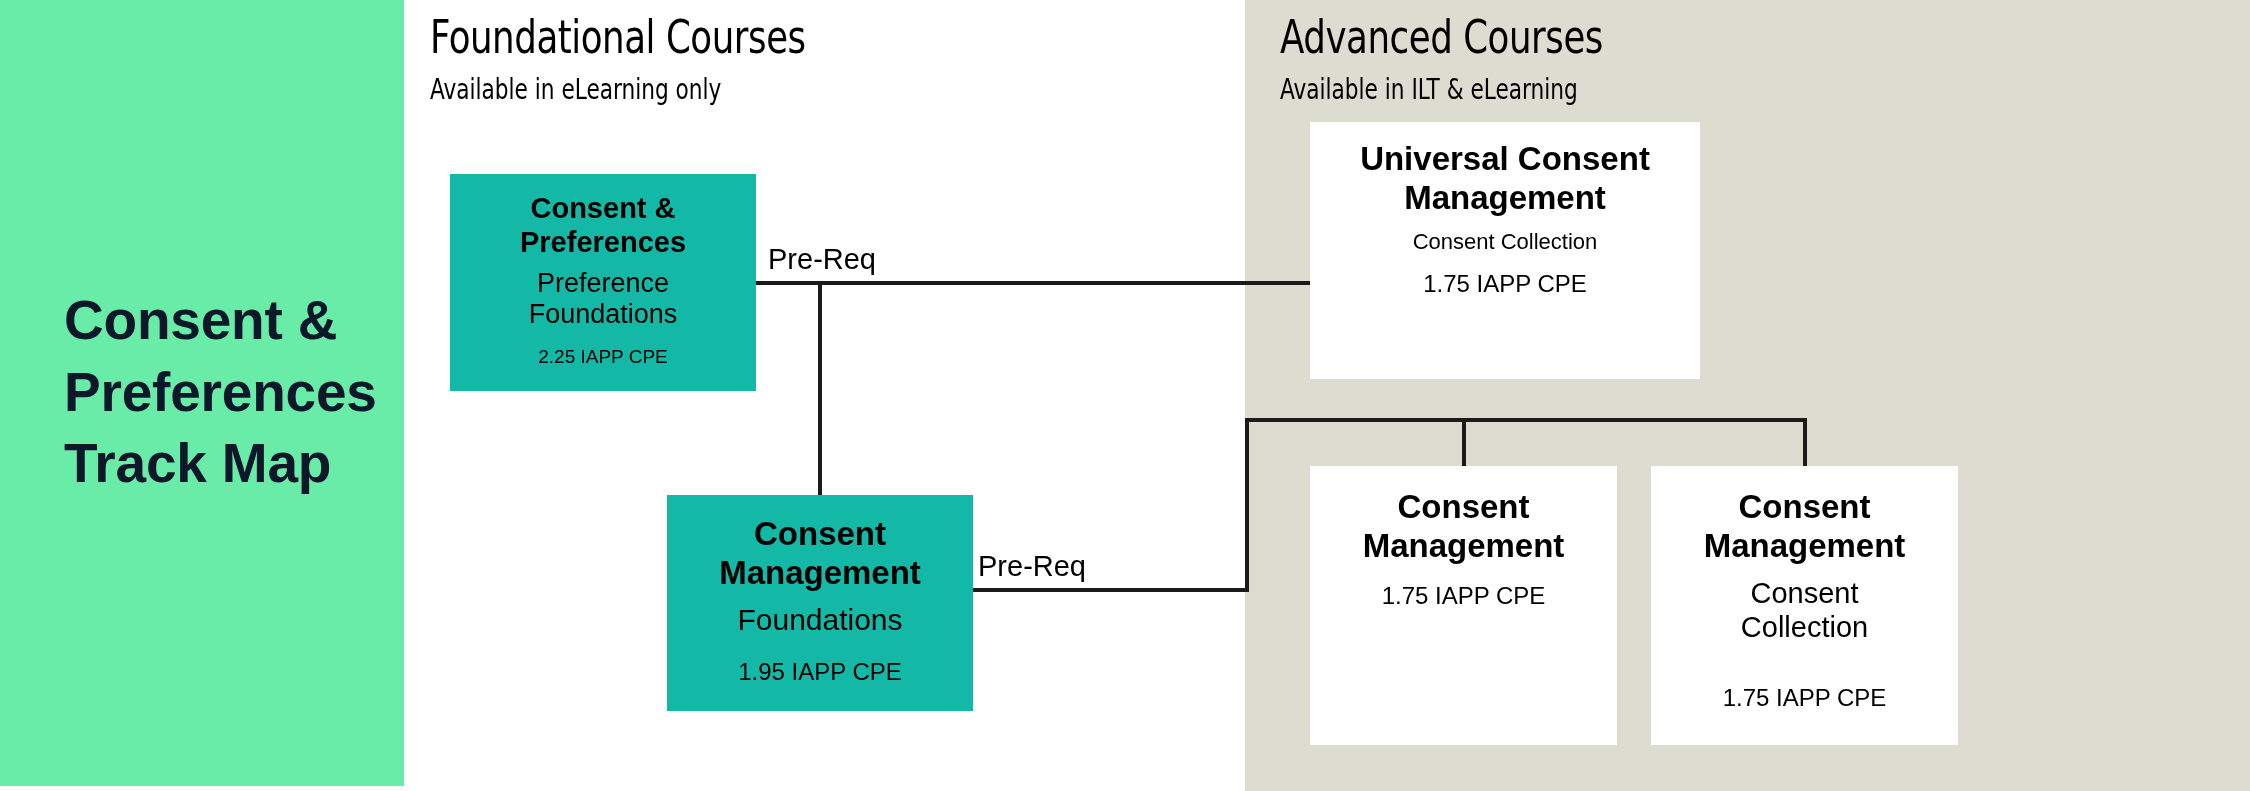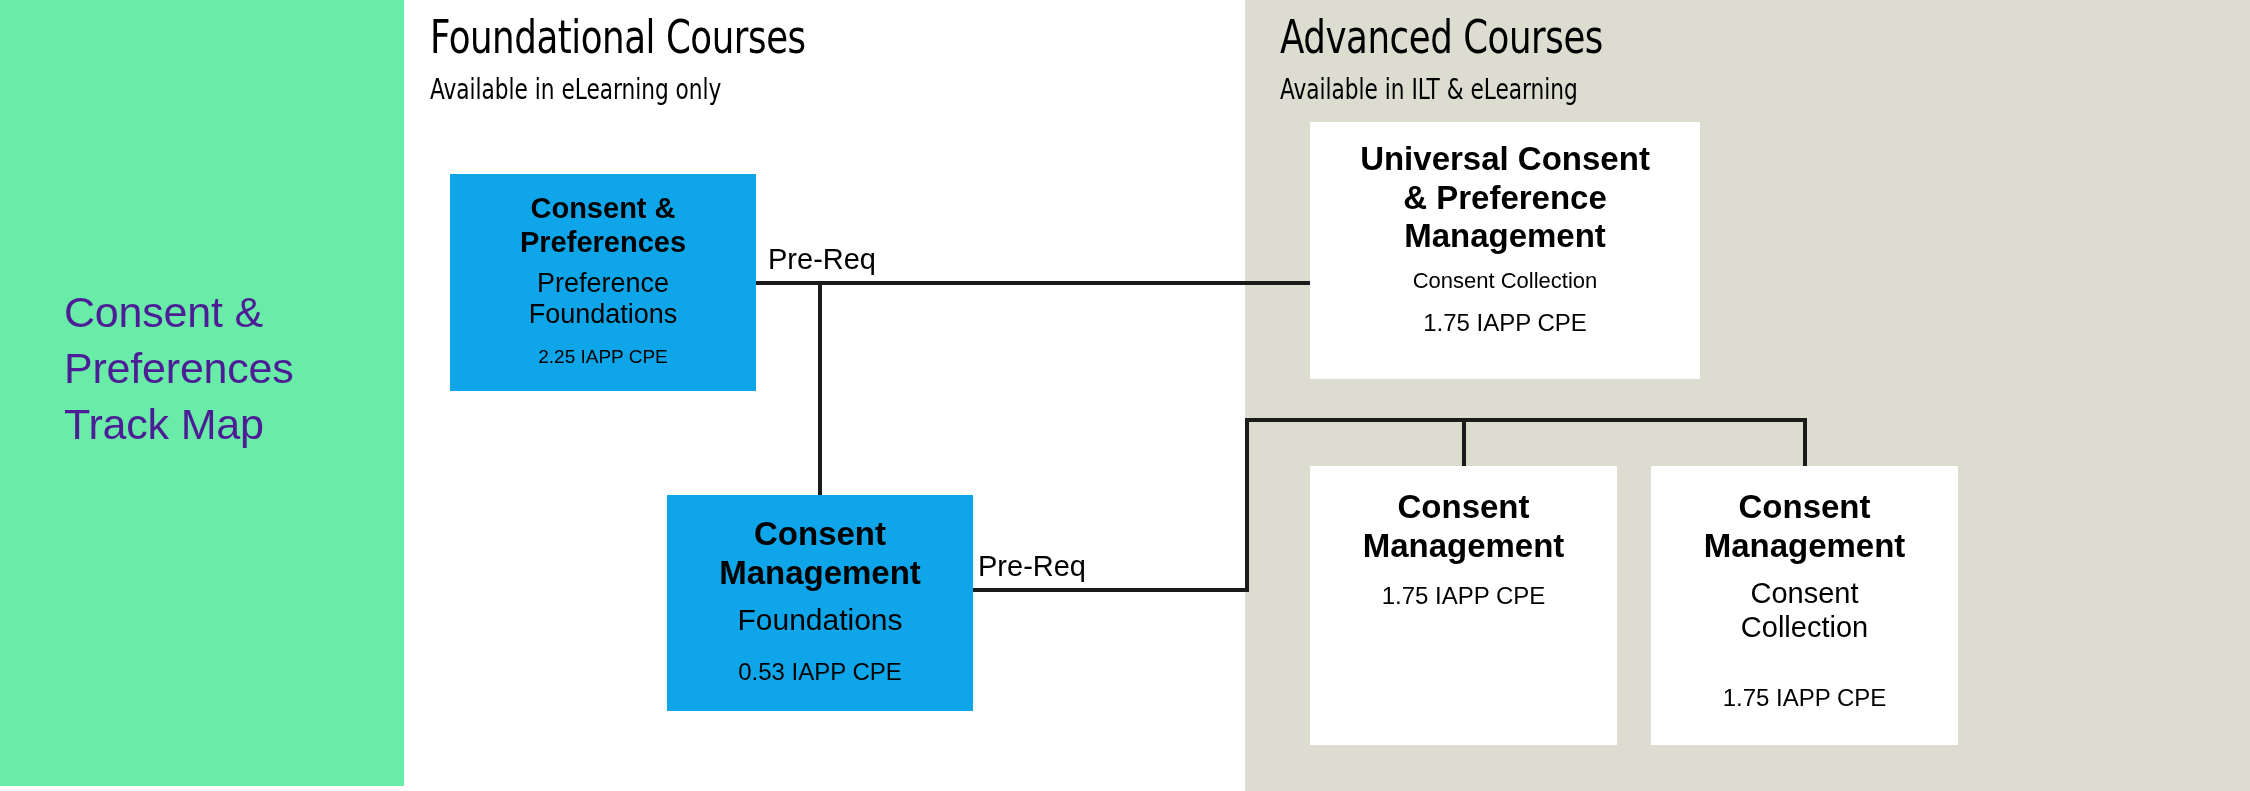--- a/index.html
+++ b/index.html
@@ -7,21 +7,21 @@
   #canvas{position:relative;width:2250px;height:791px;overflow:hidden;background:#ffffff;}
 
   
   .panel{position:absolute;}
   #green-panel{left:0;top:0;width:404px;height:786px;background:#69eca8;}
   #beige-panel{left:1245px;top:0;width:1005px;height:791px;background:#dcdcd1;}
 
   
   #track-title{
     position:absolute;left:64px;top:285px;width:330px;
-    font-size:43px;font-weight:normal;line-height:1.30;color:#4c1d95;
+    font-size:55px;font-weight:bold;line-height:1.30;color:#0f172a;
     letter-spacing:-0.2px;
   }
 
   
   .col-header{position:absolute;}
   .col-header .h-title{
     font-family:"DejaVu Sans Condensed","Liberation Sans",sans-serif;
     font-size:46px;font-weight:400;color:#000;line-height:1.0;
     letter-spacing:-0.5px;white-space:nowrap;
     transform:scaleX(0.86);transform-origin:left center;
@@ -34,21 +34,21 @@
   }
   #foundational-header{left:430px;top:14px;}
   #advanced-header{left:1280px;top:14px;}
 
   
   .card{
     position:absolute;box-sizing:border-box;
     display:flex;flex-direction:column;align-items:center;justify-content:flex-start;
     text-align:center;color:#000;
   }
-  .card.beige{background:#0ea5e9;}
+  .card.beige{background:#14b8a6;}
   .card.white{background:#ffffff;}
   .card .c-title{font-weight:bold;line-height:1.17;}
   .card .c-sub{font-weight:400;line-height:1.17;}
   .card .c-cpe{font-weight:normal;line-height:1.1;}
 
   
   #card-consent-preferences{left:450px;top:174px;width:306px;height:217px;padding-top:18px;}
   #card-consent-preferences .c-title{font-size:29px;}
   #card-consent-preferences .c-sub{font-size:27px;margin-top:8px;}
   #card-consent-preferences .c-cpe{font-size:19px;margin-top:16px;}
@@ -138,27 +138,26 @@
   </div>
 
   <div class="card beige" id="card-consent-management-foundations">
     <div class="c-title">
       <div>Consent</div>
       <div>Management</div>
     </div>
     <div class="c-sub">
       <div>Foundations</div>
     </div>
-    <div class="c-cpe">0.53 IAPP CPE</div>
+    <div class="c-cpe">1.95 IAPP CPE</div>
   </div>
 
   <div class="card white" id="card-universal-consent">
     <div class="c-title">
       <div>Universal Consent</div>
-      <div>&amp; Preference</div>
       <div>Management</div>
     </div>
     <div class="c-sub">
       <div>Consent Collection</div>
     </div>
     <div class="c-cpe">1.75 IAPP CPE</div>
   </div>
 
   <div class="card white" id="card-consent-management-tracking">
     <div class="c-title">

